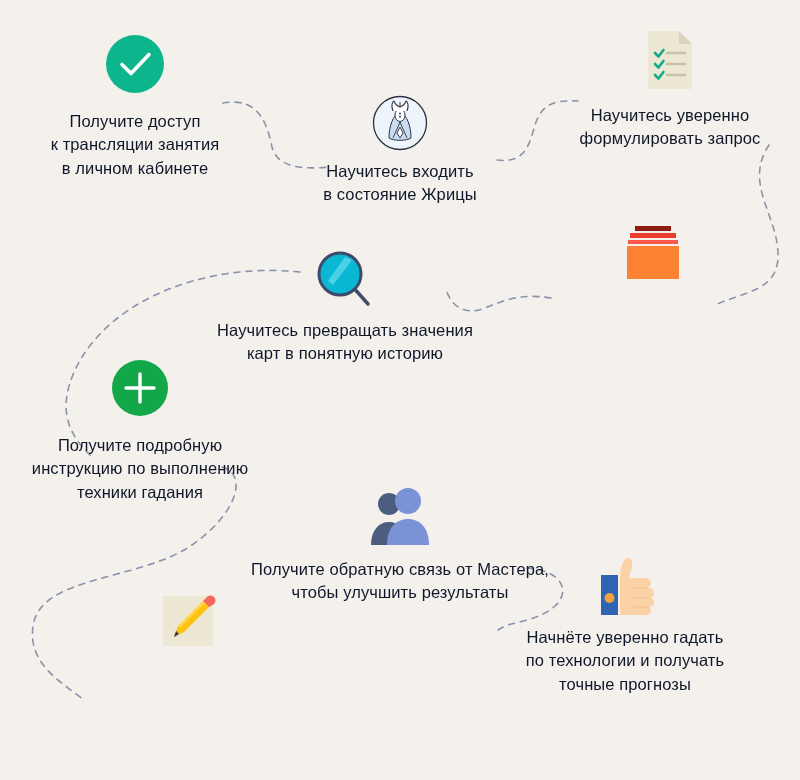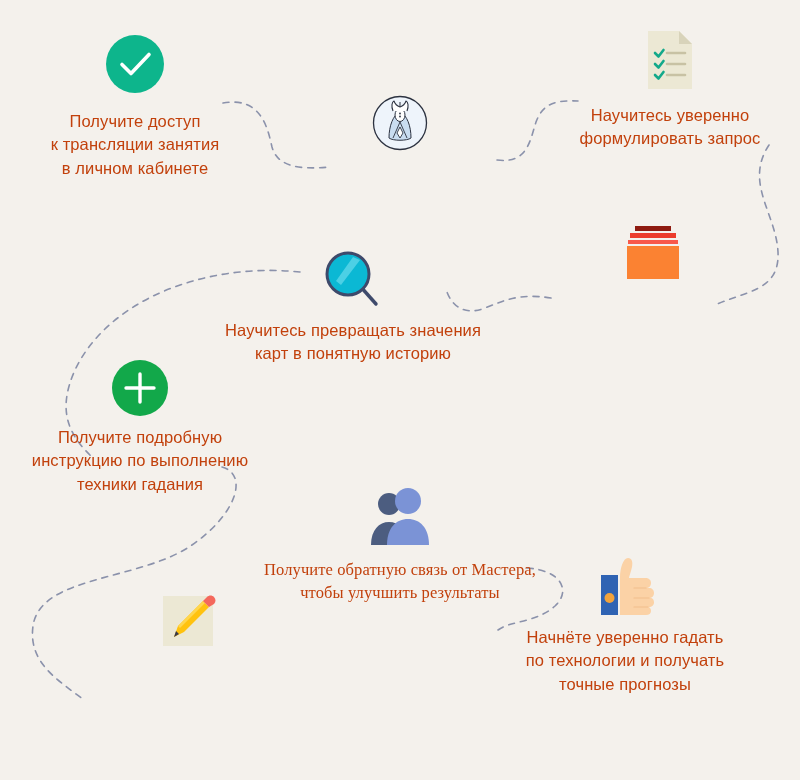--- a/index.html
+++ b/index.html
@@ -27,21 +27,21 @@
     width: 800px;
     height: 780px;
     pointer-events: none;
   }
   .node {
     position: absolute;
   }
   .node .caption {
     font-size: 16.5px;
     line-height: 1.42;
-    color: #c2410c;
+    color: #0f172a;
     text-align: center;
     white-space: pre-line;
     letter-spacing: 0.1px;
   }
   .icon-wrap {
     display: flex;
     justify-content: center;
     align-items: center;
   }
 
@@ -99,20 +99,22 @@
         <path d="M28,32 L31,38 L28,43 L25,38 Z" fill="#ffffff" stroke="#2c3240" stroke-width="0.9"></path>
 
         <ellipse cx="28" cy="20" rx="5" ry="6.5" fill="#ffffff" stroke="#2c3240" stroke-width="1"></ellipse>
         <circle cx="28" cy="18.5" r="0.9" fill="#2c3240"></circle>
         <circle cx="28" cy="21.5" r="0.9" fill="#2c3240"></circle>
 
         <path d="M21,16 C19,11 20,7 22,6 C23,9 25,11 28,12 C31,11 33,9 34,6 C36,7 37,11 35,16" fill="#ffffff" stroke="#2c3240" stroke-width="1.1" stroke-linejoin="round"></path>
         <path d="M28,12 L28,7" stroke="#2c3240" stroke-width="1"></path>
       </svg>
     </div>
+    <div class="caption" style="margin-top:6px;">Научитесь входить
+в состояние Жрицы</div>
   </div>
 
   <div class="node" style="left:546px; top:24px; width:248px;">
     <div class="icon-wrap" style="height:72px;">
       <svg width="50" height="62" viewBox="0 0 50 62" xmlns="http://www.w3.org/2000/svg">
         <path d="M3,2 L34,2 L47,15 L47,60 L3,60 Z" fill="#ece8d4"></path>
         <path d="M34,2 L47,15 L34,15 Z" fill="#d8d3ba"></path>
 
         <g stroke="#c8c2a4" stroke-width="2.6" stroke-linecap="round">
           <line x1="22" y1="24" x2="40" y2="24"></line>
@@ -134,56 +136,56 @@
     <div class="icon-wrap" style="height:70px;">
       <svg width="64" height="62" viewBox="0 0 64 62" xmlns="http://www.w3.org/2000/svg">
         <rect x="14" y="4" width="36" height="5" fill="#8e1b10"></rect>
         <rect x="9" y="11" width="46" height="5" fill="#ec3c2c"></rect>
         <rect x="7" y="18" width="50" height="4" fill="#f8594a"></rect>
         <rect x="6" y="24" width="52" height="33" fill="#fb8232"></rect>
       </svg>
     </div>
   </div>
 
-  <div class="node" style="left:198px; top:245px; width:310px;">
+  <div class="node" style="left:190px; top:245px; width:310px;">
     <div class="icon-wrap" style="height:68px;">
       <svg width="62" height="62" viewBox="0 0 62 62" xmlns="http://www.w3.org/2000/svg">
         <line x1="38" y1="38" x2="54" y2="56" stroke="#3e4a6b" stroke-width="3.4" stroke-linecap="round"></line>
         <circle cx="26" cy="26" r="21" fill="#0bb8d4" stroke="#3e4a6b" stroke-width="3"></circle>
         <path d="M14,33 L31,9 L38,12 L19,37 Z" fill="#58d4e8" opacity="0.85"></path>
       </svg>
     </div>
     <div class="caption" style="margin-top:6px;">Научитесь превращать значения
 карт в понятную историю</div>
   </div>
 
   <div class="node" style="left:9px; top:352px; width:262px;">
     <div class="icon-wrap" style="height:72px;">
       <svg class="circle-icon" width="58" height="58" viewBox="0 0 58 58" xmlns="http://www.w3.org/2000/svg">
         <circle cx="29" cy="29" r="28" fill="#12a84a"></circle>
         <path d="M29,15 L29,43 M15,29 L43,29" stroke="#ffffff" stroke-width="3.4" stroke-linecap="round"></path>
       </svg>
     </div>
-    <div class="caption" style="margin-top:2px;">Получите подробную
+    <div class="caption" style="margin-top:10px;">Получите подробную
 инструкцию по выполнению
 техники гадания</div>
   </div>
 
   <div class="node" style="left:215px; top:484px; width:370px;">
     <div class="icon-wrap" style="height:68px;">
       <svg width="72" height="62" viewBox="0 0 72 62" xmlns="http://www.w3.org/2000/svg">
 
         <circle cx="25" cy="17" r="11" fill="#4c5d80"></circle>
         <path d="M7,58 C7,43 15,35 25,35 C35,35 43,43 43,58 Z" fill="#4c5d80"></path>
 
         <circle cx="44" cy="14" r="13" fill="#7b93d6"></circle>
         <path d="M23,58 C23,41 32,32 44,32 C56,32 65,41 65,58 Z" fill="#7b93d6"></path>
       </svg>
     </div>
-    <div class="caption" style="margin-top:6px;font-family:Liberation Serif, serif;">Получите обратную связь от Мастера,
+    <div class="caption" style="margin-top:6px;">Получите обратную связь от Мастера,
 чтобы улучшить результаты</div>
   </div>
 
   <div class="node" style="left:495px; top:550px; width:260px;">
     <div class="icon-wrap" style="height:72px;">
       <svg width="64" height="66" viewBox="0 0 64 66" xmlns="http://www.w3.org/2000/svg">
 
         <rect x="8" y="22" width="17" height="40" fill="#2f63b3"></rect>
         <circle cx="16.5" cy="45" r="5" fill="#f2a33c"></circle>
 

